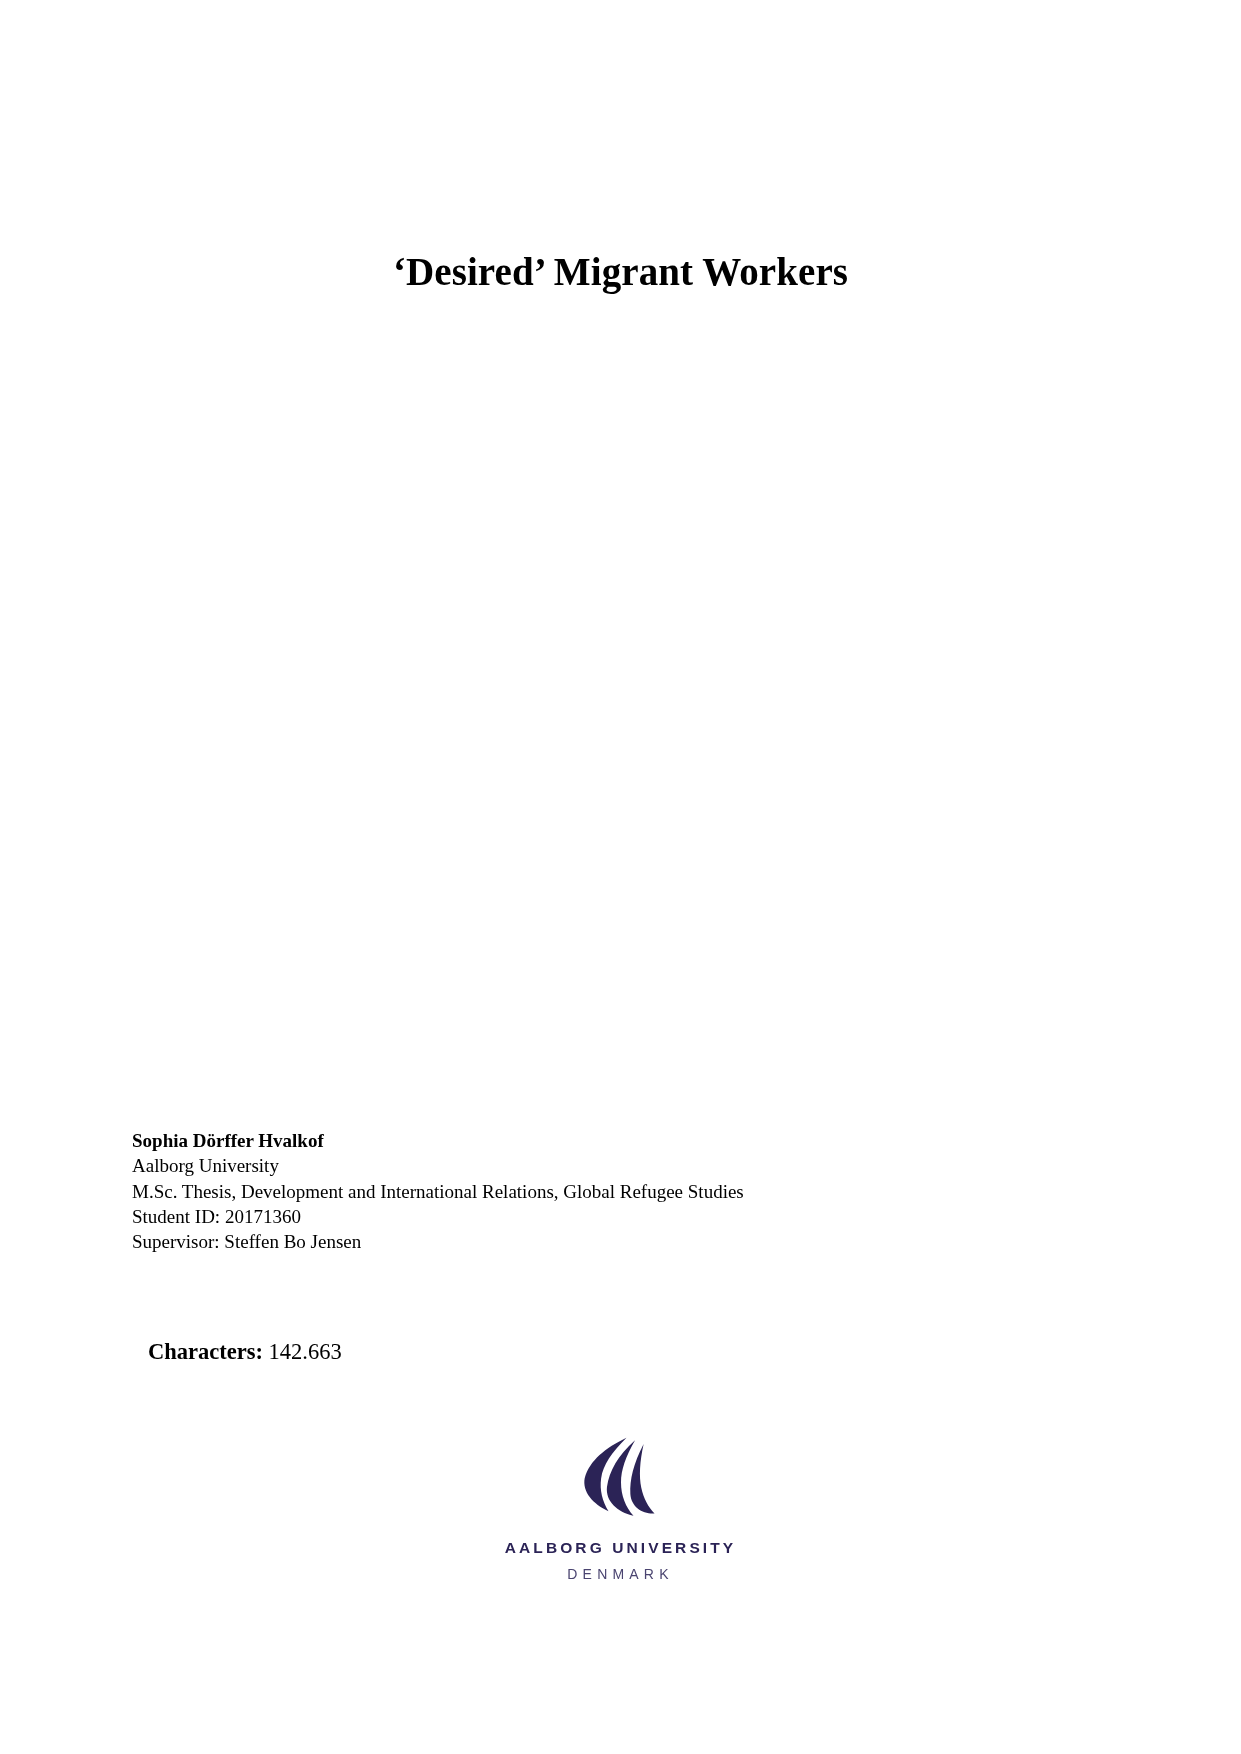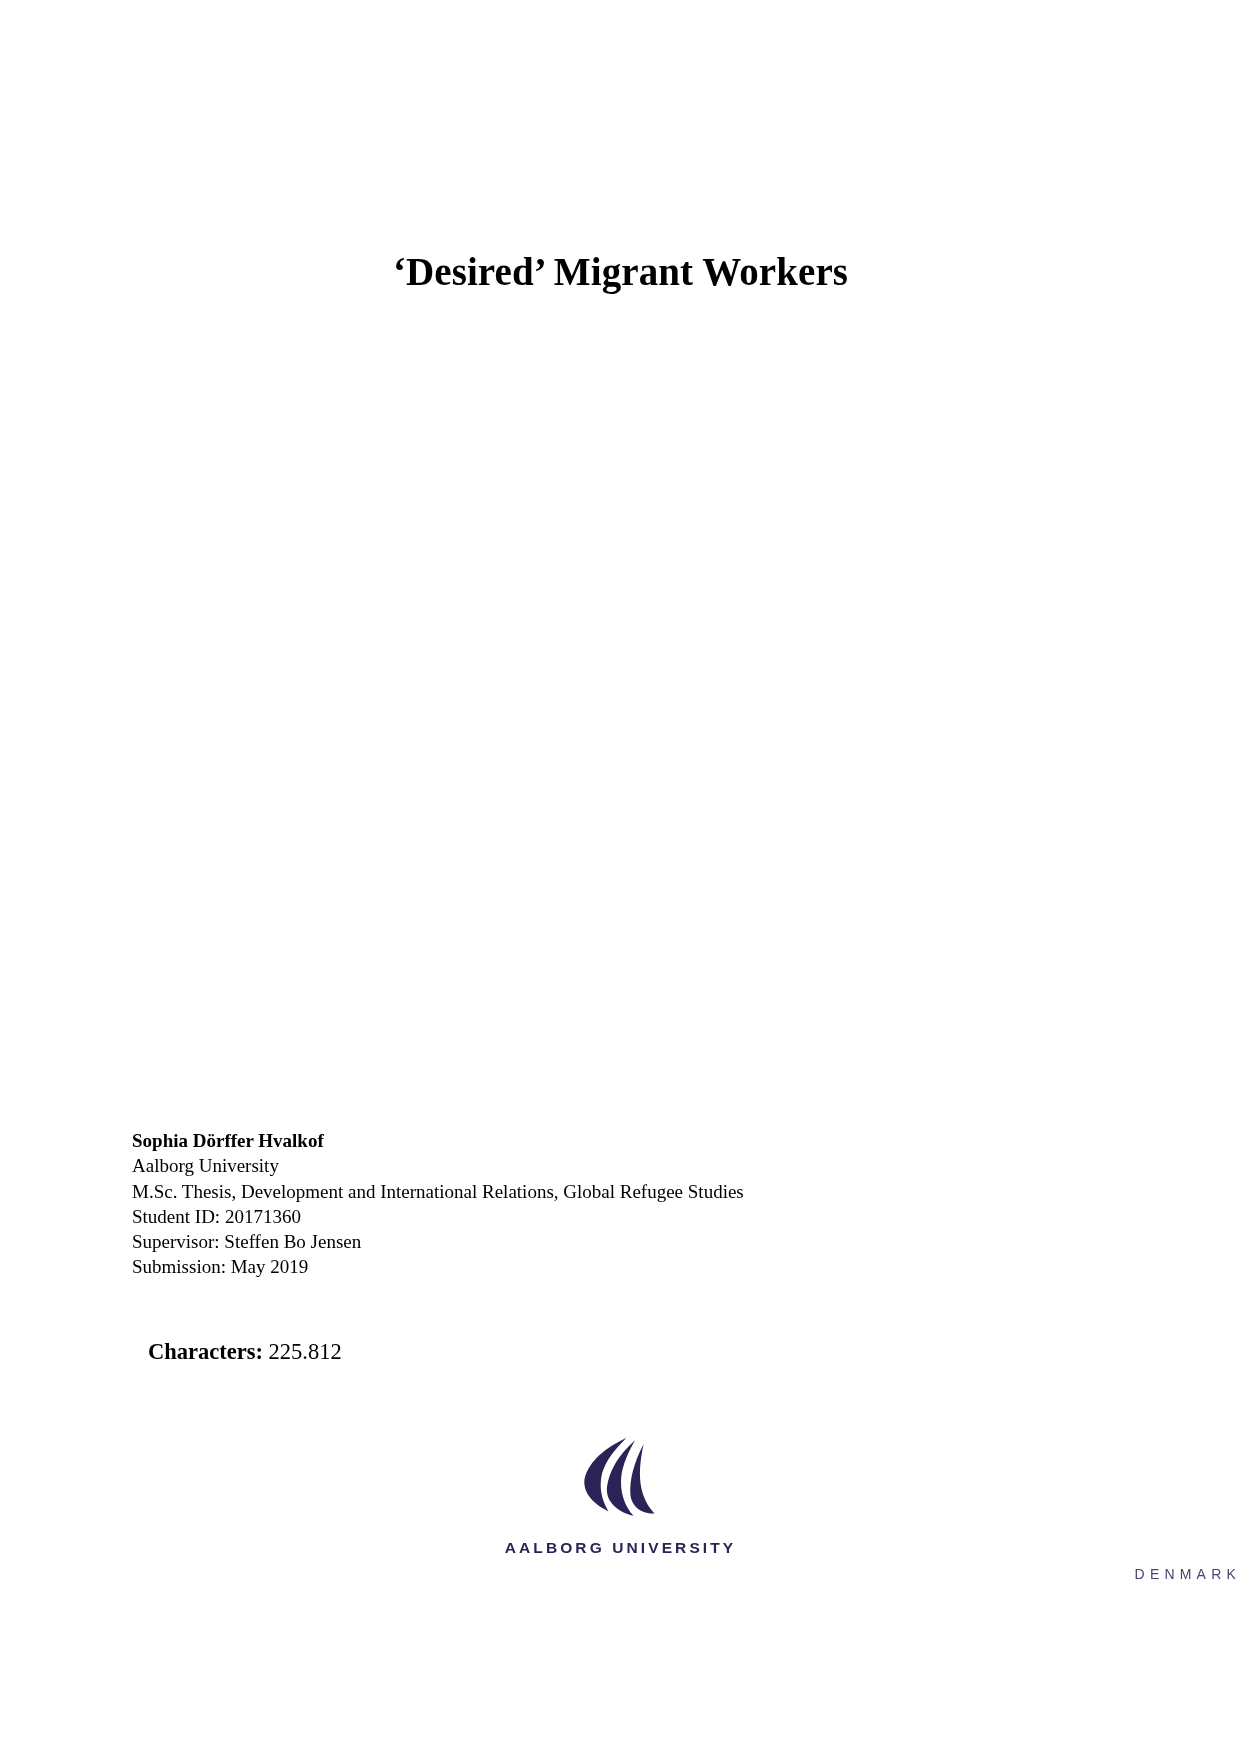--- a/index.html
+++ b/index.html
@@ -100,43 +100,41 @@
     color: #2b2356;
   }
   .logo-country {
     display: block;
     margin-top: 9px;
     font-family: "Liberation Sans", "DejaVu Sans", sans-serif;
     font-size: 14px;
     font-weight: normal;
     letter-spacing: 5.2px;
     color: #4a4470;
-    text-align: right;
   }
 </style>
 </head>
 <body>
 
 <div class="page">
 
   <div class="title-block">
     <h1 class="doc-title">‘Desired’ Migrant Workers</h1>
   </div>
 
   <div class="meta-block">
     <span class="meta-line author">Sophia Dörffer Hvalkof</span>
     <span class="meta-line">Aalborg University</span>
     <span class="meta-line">M.Sc. Thesis, Development and International Relations, Global Refugee Studies</span>
     <span class="meta-line">Student ID: 20171360</span>
     <span class="meta-line">Supervisor: Steffen Bo Jensen</span>
-    <span class="meta-line">Submission: May 2019</span>
   </div>
 
   <div class="characters-line">
-    <span class="characters-label">Characters:</span><span>&nbsp;</span><span class="characters-value">225.812</span>
+    <span class="characters-label">Characters:</span><span>&nbsp;</span><span class="characters-value">142.663</span>
   </div>
 
   <div class="logo-block">
     <svg class="logo-mark" viewBox="0 0 100 105" xmlns="http://www.w3.org/2000/svg">
       <path fill="#2b2356" d="M3.5 52.5 C10 30 30 14 57 1 C38 20 27 36 24.5 53 C22.5 68 26 82 34 95 C14 86 0 70 3.5 52.5 Z"></path>
       <path fill="#2b2356" d="M32 64 C35 43 46 24 68 4 C56 25 50 42 50 58 C50 75 56 90 66 101 C45 96 30 82 32 64 Z"></path>
       <path fill="#2b2356" d="M62 73 C61 55 66 34 79 9 C74 32 73 50 76 65 C79 79 85 90 93 98 C78 99 63 90 62 73 Z"></path>
     </svg>
     <span class="logo-wordmark">AALBORG UNIVERSITY</span>
     <span class="logo-country">DENMARK</span>

